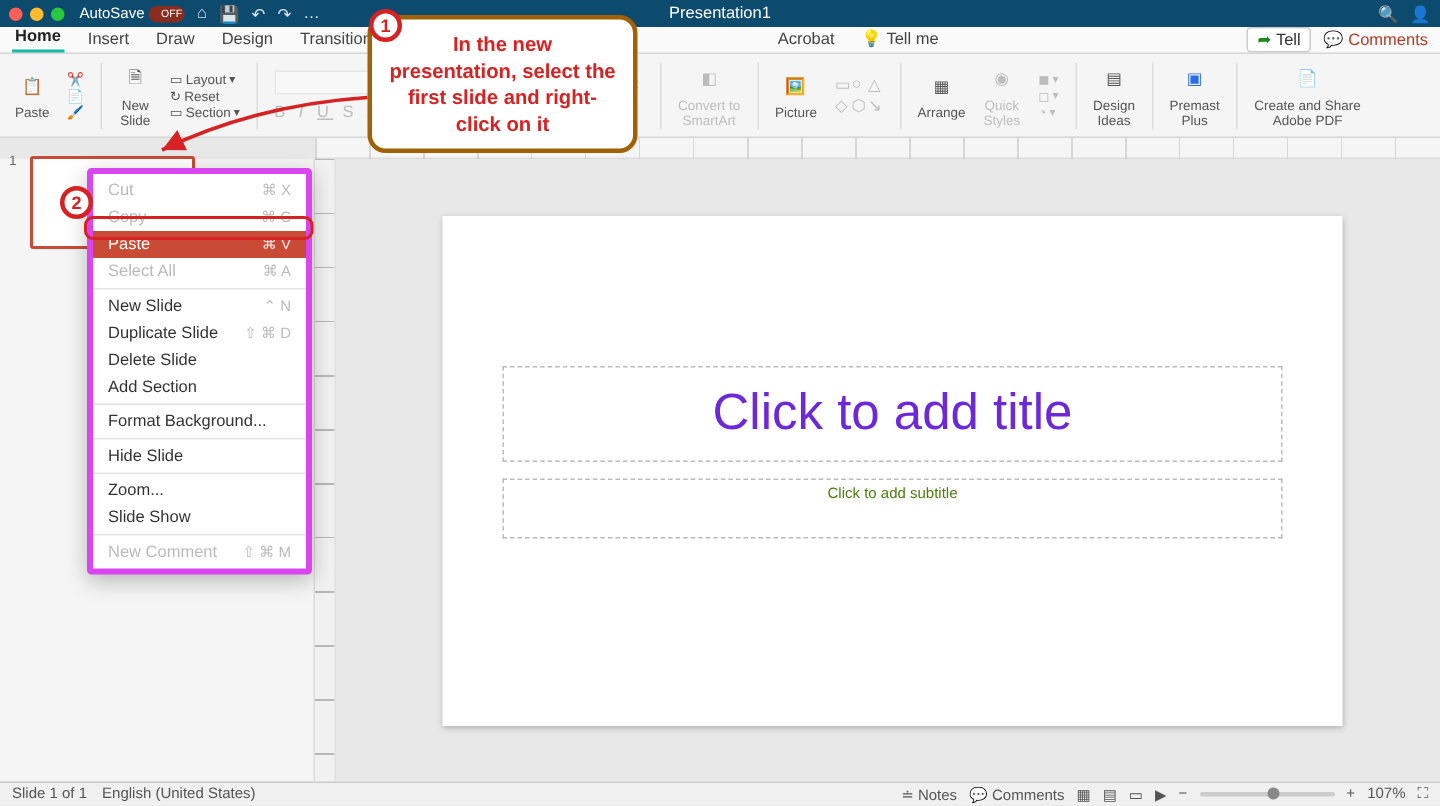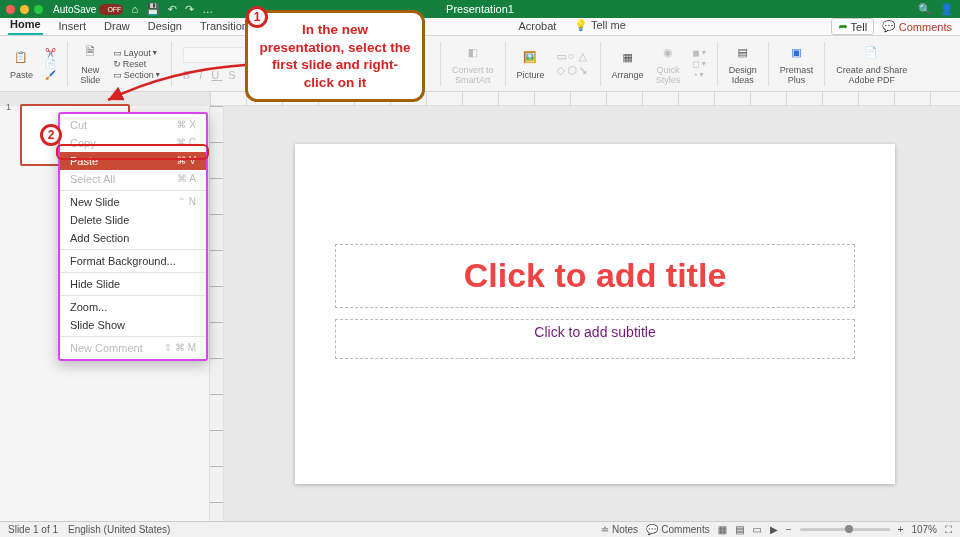--- a/index.html
+++ b/index.html
@@ -1,19 +1,19 @@
 <!DOCTYPE html>
 <html><head>
 <meta charset="utf-8">
 <style>
 * { margin: 0; padding: 0; box-sizing: border-box; font-family: -apple-system, "Segoe UI", Arial, sans-serif; }
 body { width: 960px; height: 537px; background: #e8e8e8; overflow: hidden; position: relative; font-size: 11px; }
 
 
-.titlebar { height: 18px; background: #15803d; display: flex; align-items: center; padding: 0 6px; color: #fff; position: relative; }
+.titlebar { height: 18px; background: #0c4a6e; display: flex; align-items: center; padding: 0 6px; color: #fff; position: relative; }
 .traffic { display: flex; gap: 5px; }
 .traffic span { width: 9px; height: 9px; border-radius: 50%; display: inline-block; }
 .tr-close { background: #ff5f57; }
 .tr-min { background: #febc2e; }
 .tr-max { background: #28c840; }
 .autosave { margin-left: 10px; font-size: 10px; display: flex; align-items: center; gap: 3px; }
 .pill { width: 24px; height: 11px; background: #8a2d21; border-radius: 6px; display: inline-flex; align-items: center; justify-content: flex-end; padding: 0 2px; font-size: 7px; }
 .qat { display: flex; gap: 8px; margin-left: 8px; align-items: center; }
 .qat svg, .qat span { color: #fff; opacity: 0.85; }
 .doc-title { position: absolute; left: 50%; transform: translateX(-50%); font-size: 11px; font-weight: 500; }
@@ -53,32 +53,32 @@
 .thumb-num { font-size:9px; color:#666; position:absolute; left:6px; top:102px;}
 
 
 .editor { flex:1; background:#e8e8e8; display:flex; align-items:center; justify-content:center; position:relative; }
 .ruler-v { position:absolute; left:0; top:0; width:14px; bottom:0; background:#f5f5f5;
   border-right:1px solid #ddd;
   background-image: repeating-linear-gradient(to bottom, #aaa 0 1px, transparent 1px 36px);
   background-blend-mode: multiply; opacity:0.7;}
 .slide { width: 600px; height: 340px; background:#fff; box-shadow: 0 1px 4px rgba(0,0,0,0.25); position:relative; margin-left:20px;}
 .title-ph { position:absolute; left:40px; right:40px; top:100px; height:64px; border:1px dashed #bbb; display:flex; align-items:center; justify-content:center;}
-.title-ph span { font-size: 34px; color:#ef4444;font-weight:bold; }
+.title-ph span { font-size: 34px; color:#6d28d9; }
 .sub-ph { position:absolute; left:40px; right:40px; top:175px; height:40px; border:1px dashed #bbb; display:flex; align-items:flex-start; justify-content:center; padding-top:4px;}
-.sub-ph span { font-size: 14px; color:#701a75;}
+.sub-ph span { font-size: 10px; color:#4d7c0f;}
 
 
 .status { position:absolute; bottom:0; left:0; right:0; height:16px; background:#f0f0f0; border-top:1px solid #ccc; display:flex; align-items:center; padding:0 8px; font-size:10px; color:#555; gap:10px;}
 .status .right { margin-left:auto; display:flex; gap:8px; align-items:center;}
 .zoom-slider { width:90px; height:3px; background:#ccc; border-radius:2px; position:relative; }
 .zoom-thumb { width:8px; height:8px; border-radius:50%; background:#888; position:absolute; left:45px; top:-3px;}
 
 
-.ctx { position:absolute; left:58px; top:112px; width:150px; background:#fff; border:2px solid #d946ef; border-radius:3px; box-shadow: 0 4px 14px rgba(0,0,0,0.25); padding:2px 0; font-size:11px; z-index:50;}
+.ctx { position:absolute; left:58px; top:112px; width:150px; background:#fff; border:4px solid #d946ef; border-radius:3px; box-shadow: 0 4px 14px rgba(0,0,0,0.25); padding:2px 0; font-size:11px; z-index:50;}
 .ctx-item { display:flex; justify-content:space-between; padding:3px 10px; color:#333;}
 .ctx-item.dis { color:#bbb; }
 .ctx-item.sel { background:#c94b36; color:#fff;}
 .ctx-sep { height:1px; background:#e3e3e3; margin:2px 0;}
 .ctx-sc { color:#bbb; font-size:10px;}
 .ctx-item.sel .ctx-sc { color:#fff; opacity:0.9;}
 
 
 .callout { position:absolute; left:245px; top:10px; width:180px; border:3px solid #a16207; border-radius:12px; background:#fff; padding:8px 10px; text-align:center; font-size:13.5px; font-weight:700; color:#d62222; line-height:1.3; z-index:60;}
 .num-badge { position:absolute; width:22px; height:22px; border:3px solid #d62222; border-radius:50%; background:#fff; color:#d62222; display:flex; align-items:center; justify-content:center; font-weight:700; font-size:12px; z-index:61;}
@@ -284,20 +284,24 @@
   <div class="ctx-item dis">
       <span>Select All</span>
       <span class="ctx-sc">⌘ A</span>
     </div>
   <div class="ctx-sep"></div>
   <div class="ctx-item">
       <span>New Slide</span>
       <span class="ctx-sc">⌃ N</span>
     </div>
   <div class="ctx-item">
+      <span>Duplicate Slide</span>
+      <span class="ctx-sc">⇧ ⌘ D</span>
+    </div>
+  <div class="ctx-item">
       <span>Delete Slide</span>
     </div>
   <div class="ctx-item">
       <span>Add Section</span>
     </div>
   <div class="ctx-sep"></div>
   <div class="ctx-item">
       <span>Format Background...</span>
     </div>
   <div class="ctx-sep"></div>

